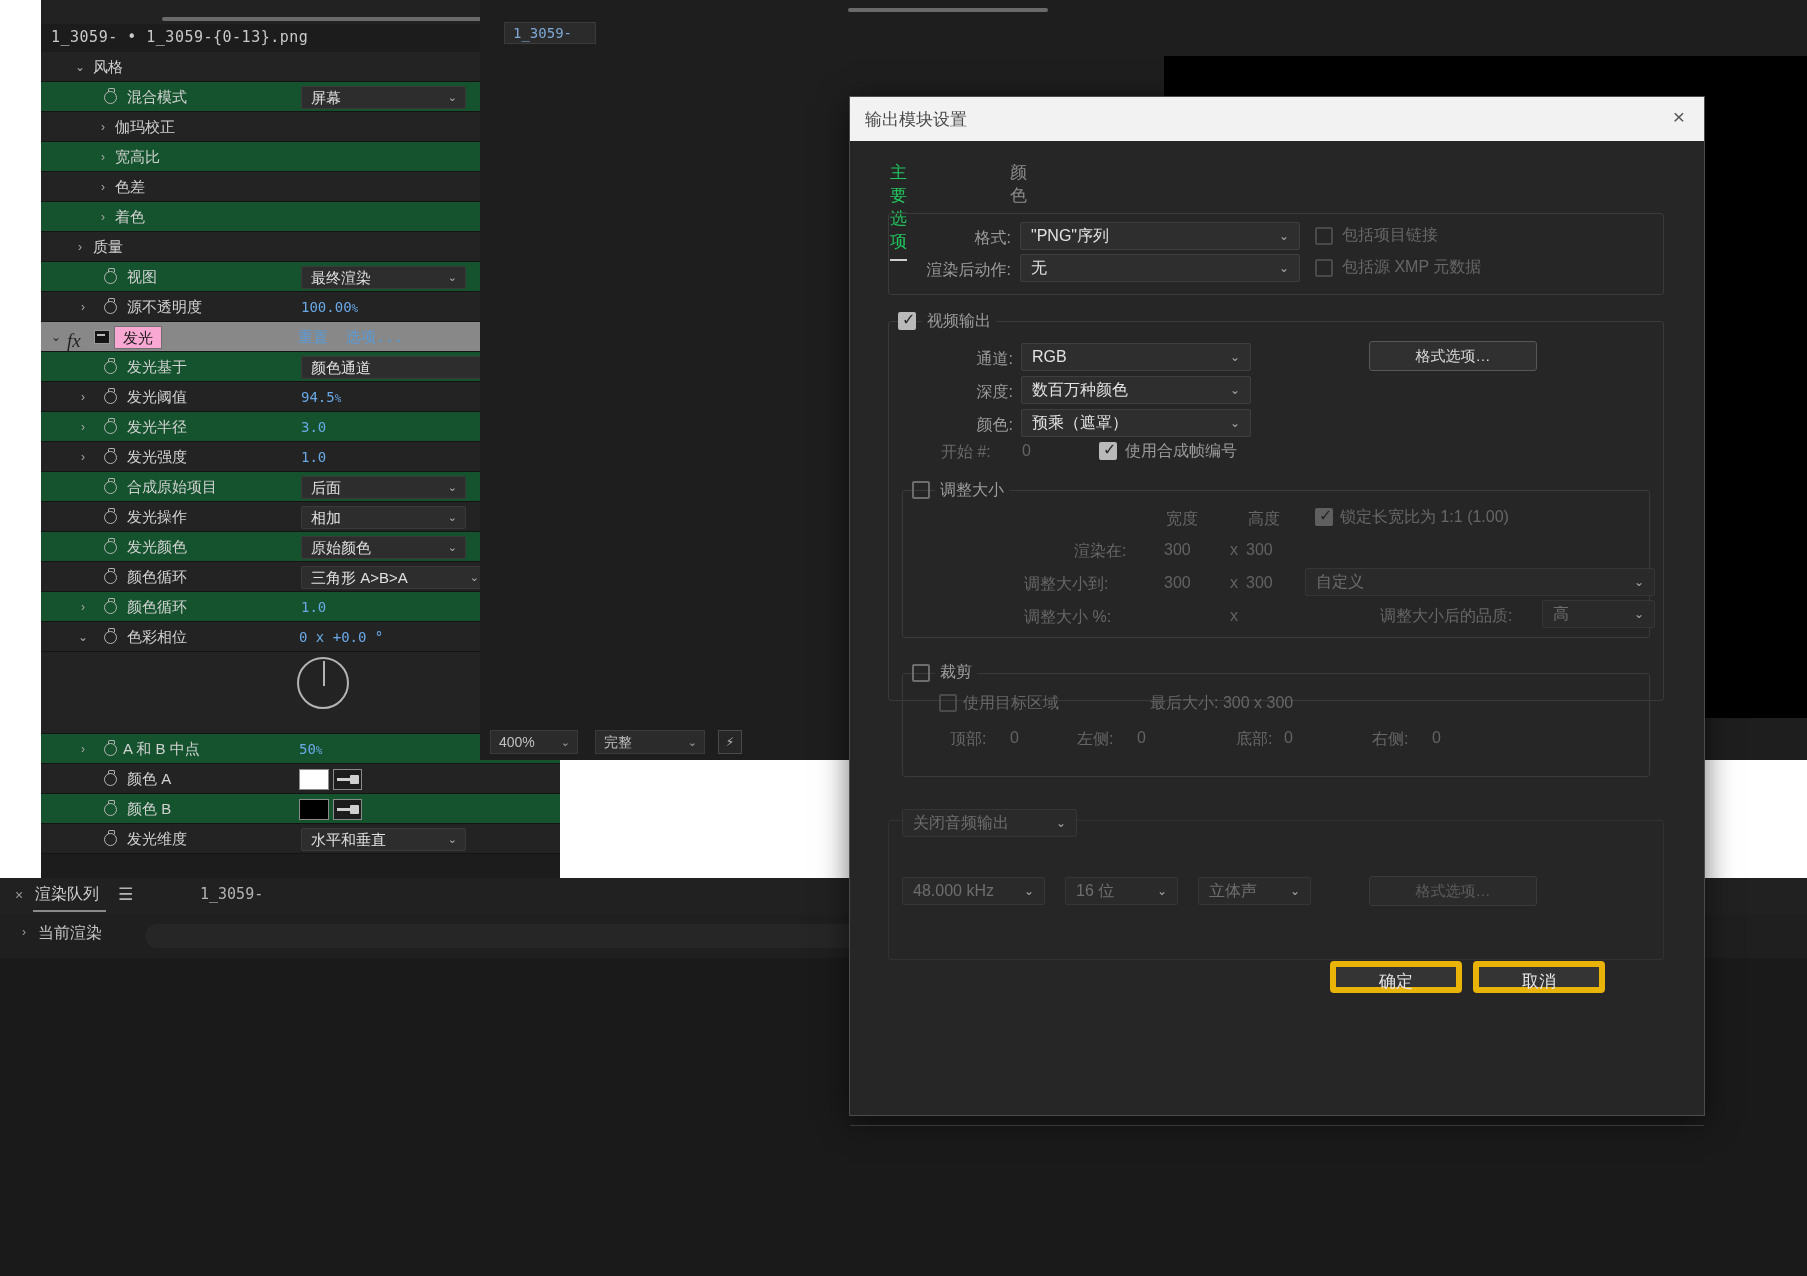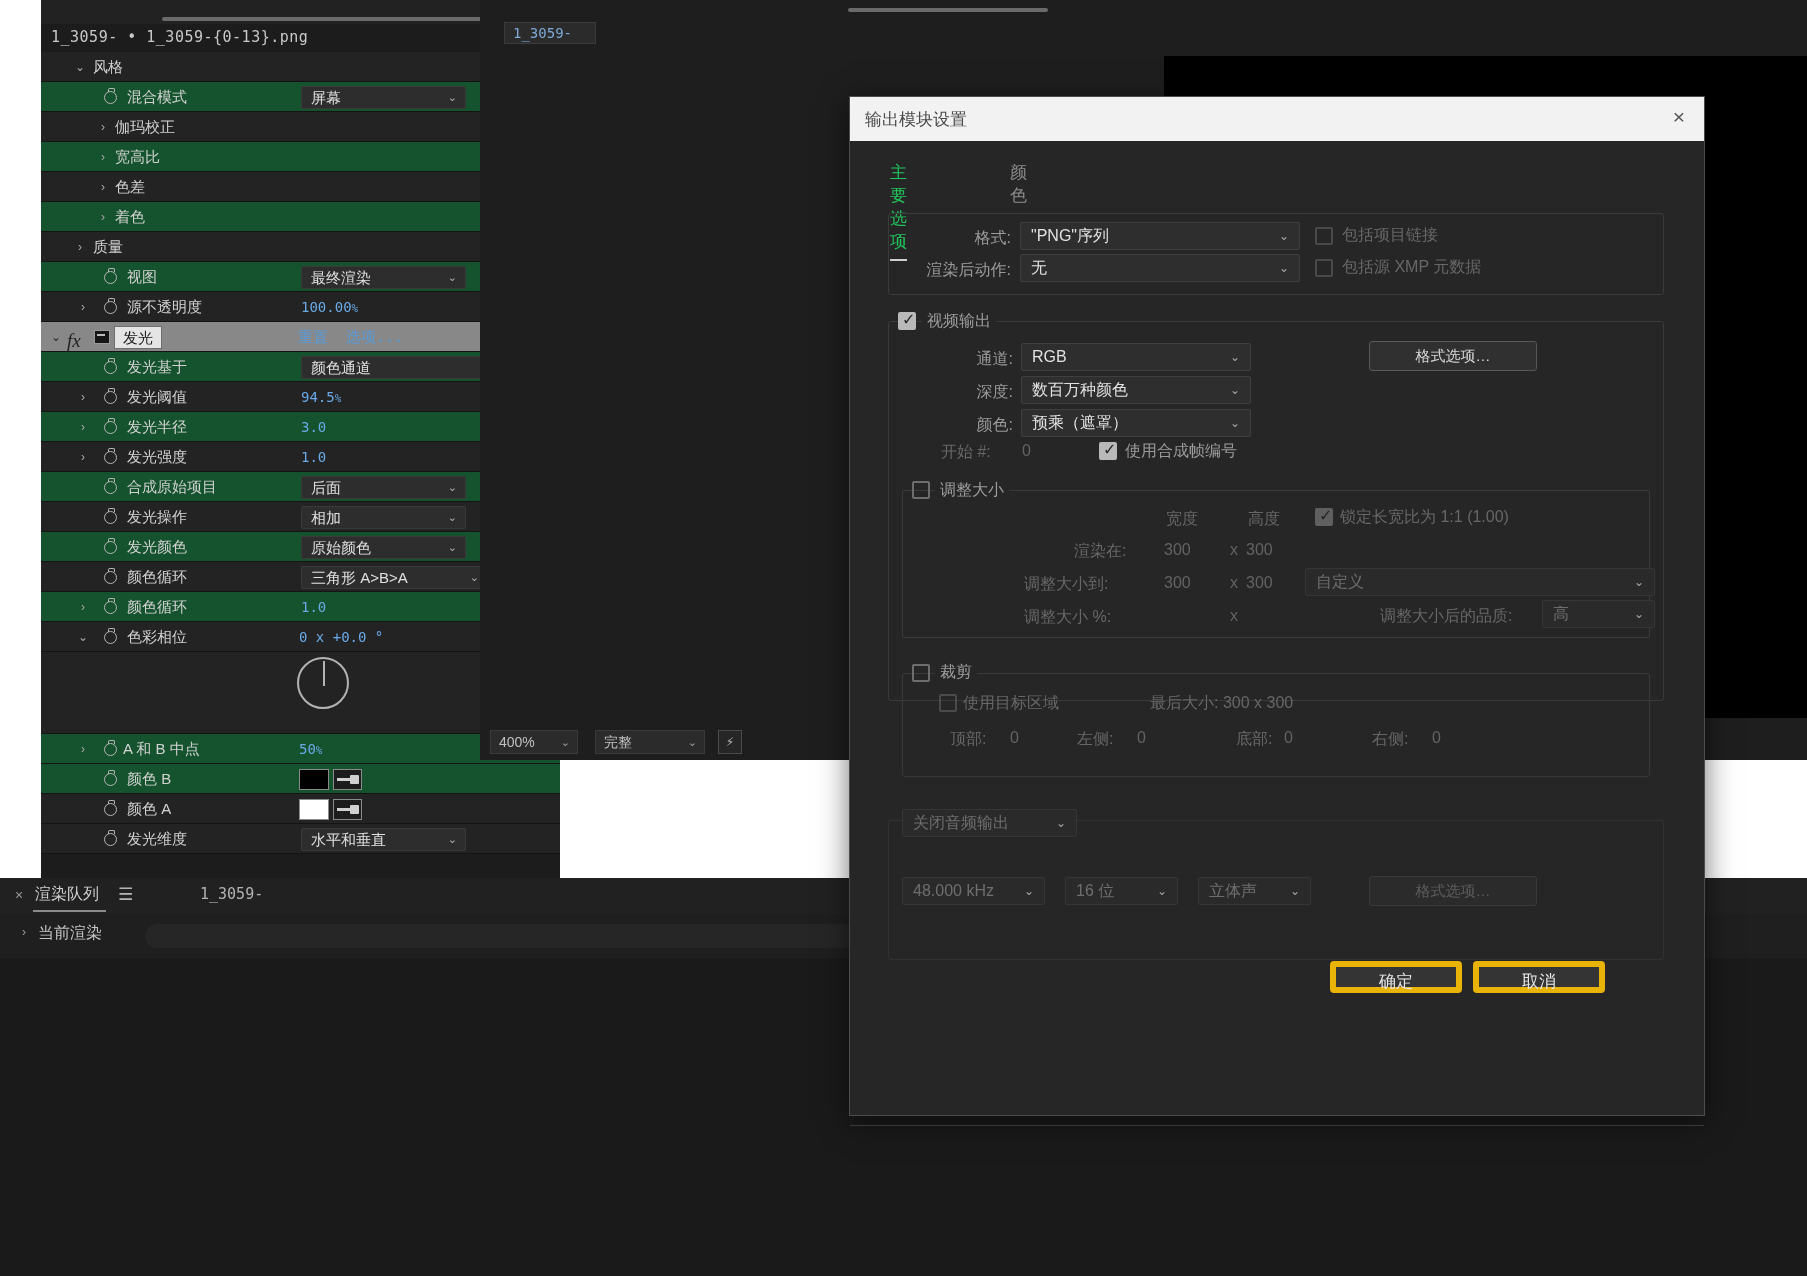--- a/index.html
+++ b/index.html
@@ -61,21 +61,21 @@
     border-radius:2px;
   }
   .cb:after {
     content:"✓"; position:absolute; left:2px; top:-4px; color:#2a2a2a; font-size:14px; line-height:20px;
   }
   .fxicon { position:absolute; top:4px; font-style:italic; font-family:"Liberation Serif",serif;
             font-size:19px; color:#e8e8e8; }
   .fx-badge { position:absolute; top:8px; width:16px; height:14px; background:#151515; border:1px solid #9a9a9a; }
   .fx-badge:after{content:""; position:absolute; left:2px; top:3px; width:8px; height:2px; background:#bbb;}
   .fx-name {
-    position:absolute; top:4px; height:23px; background:#e5e5e5; color:#1a1a1a;
+    position:absolute; top:4px; height:23px; background:#f9a8d4; color:#1a1a1a;
     font-size:15px; line-height:22px; padding:0 8px; border:1px solid #6f6f6f;text-align:right;
   }
   .link { position:absolute; top:0; color:#5b9bd8; font-size:15px;
           font-family:"DejaVu Sans Mono","Liberation Mono",monospace; }
   .swatch { position:absolute; top:5px; width:30px; height:21px; border:1px solid #8a8a8a; }
   .eyedrop { position:absolute; top:5px; width:29px; height:21px; border:1px solid #8a8a8a; background:#1d1d1d; }
   .eyedrop:before { content:""; position:absolute; left:3px; top:8px; width:14px; height:3px; background:#d0d0d0;}
   .eyedrop:after  { content:""; position:absolute; left:16px; top:5px; width:9px; height:9px; background:#d0d0d0; border-radius:1px;}
   .dialrow { position:relative; height:82px; background:#232323; border-bottom:1px solid #141414;}
   .dial { position:absolute; left:256px; top:5px; width:52px; height:52px; border:2px solid #b3b3b3; border-radius:50%;}
@@ -320,31 +320,31 @@
         <span class="dial"></span>
       </div>
 
       <div class="row alt">
         <span class="arrow" style="left:35px;">›</span>
         <span class="stopwatch" style="left:63px;"></span>
         <span class="lbl" style="left:82px;">A 和 B 中点</span>
         <span class="val-num" style="left:258px;"><span>50</span><span class="unit">%</span></span>
       </div>
 
+      <div class="row">
+        <span class="stopwatch" style="left:63px;"></span>
+        <span class="lbl" style="left:86px;">颜色 A</span>
+        <span class="swatch" id="swatchA" style="left: 258px; background: rgb(255, 255, 255);"></span>
+        <span class="eyedrop" style="left:292px;"></span>
+      </div>
+
       <div class="row alt">
         <span class="stopwatch" style="left:63px;"></span>
         <span class="lbl" style="left:86px;">颜色 B</span>
         <span class="swatch" id="swatchB" style="left: 258px; background: rgb(0, 0, 0);"></span>
-        <span class="eyedrop" style="left:292px;"></span>
-      </div>
-
-      <div class="row">
-        <span class="stopwatch" style="left:63px;"></span>
-        <span class="lbl" style="left:86px;">颜色 A</span>
-        <span class="swatch" id="swatchA" style="left: 258px; background: rgb(255, 255, 255);"></span>
         <span class="eyedrop" style="left:292px;"></span>
       </div>
 
       <div class="row">
         <span class="stopwatch" style="left:63px;"></span>
         <span class="lbl" style="left:86px;">发光维度</span>
         <span class="dd" style="left:260px; width:165px;">
           <span>水平和垂直</span>
           <span class="chev">⌄</span>
         </span>

